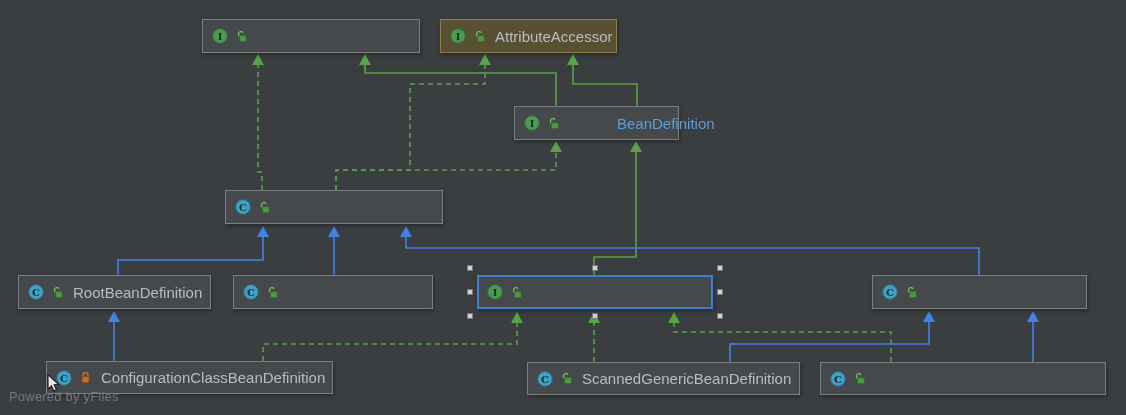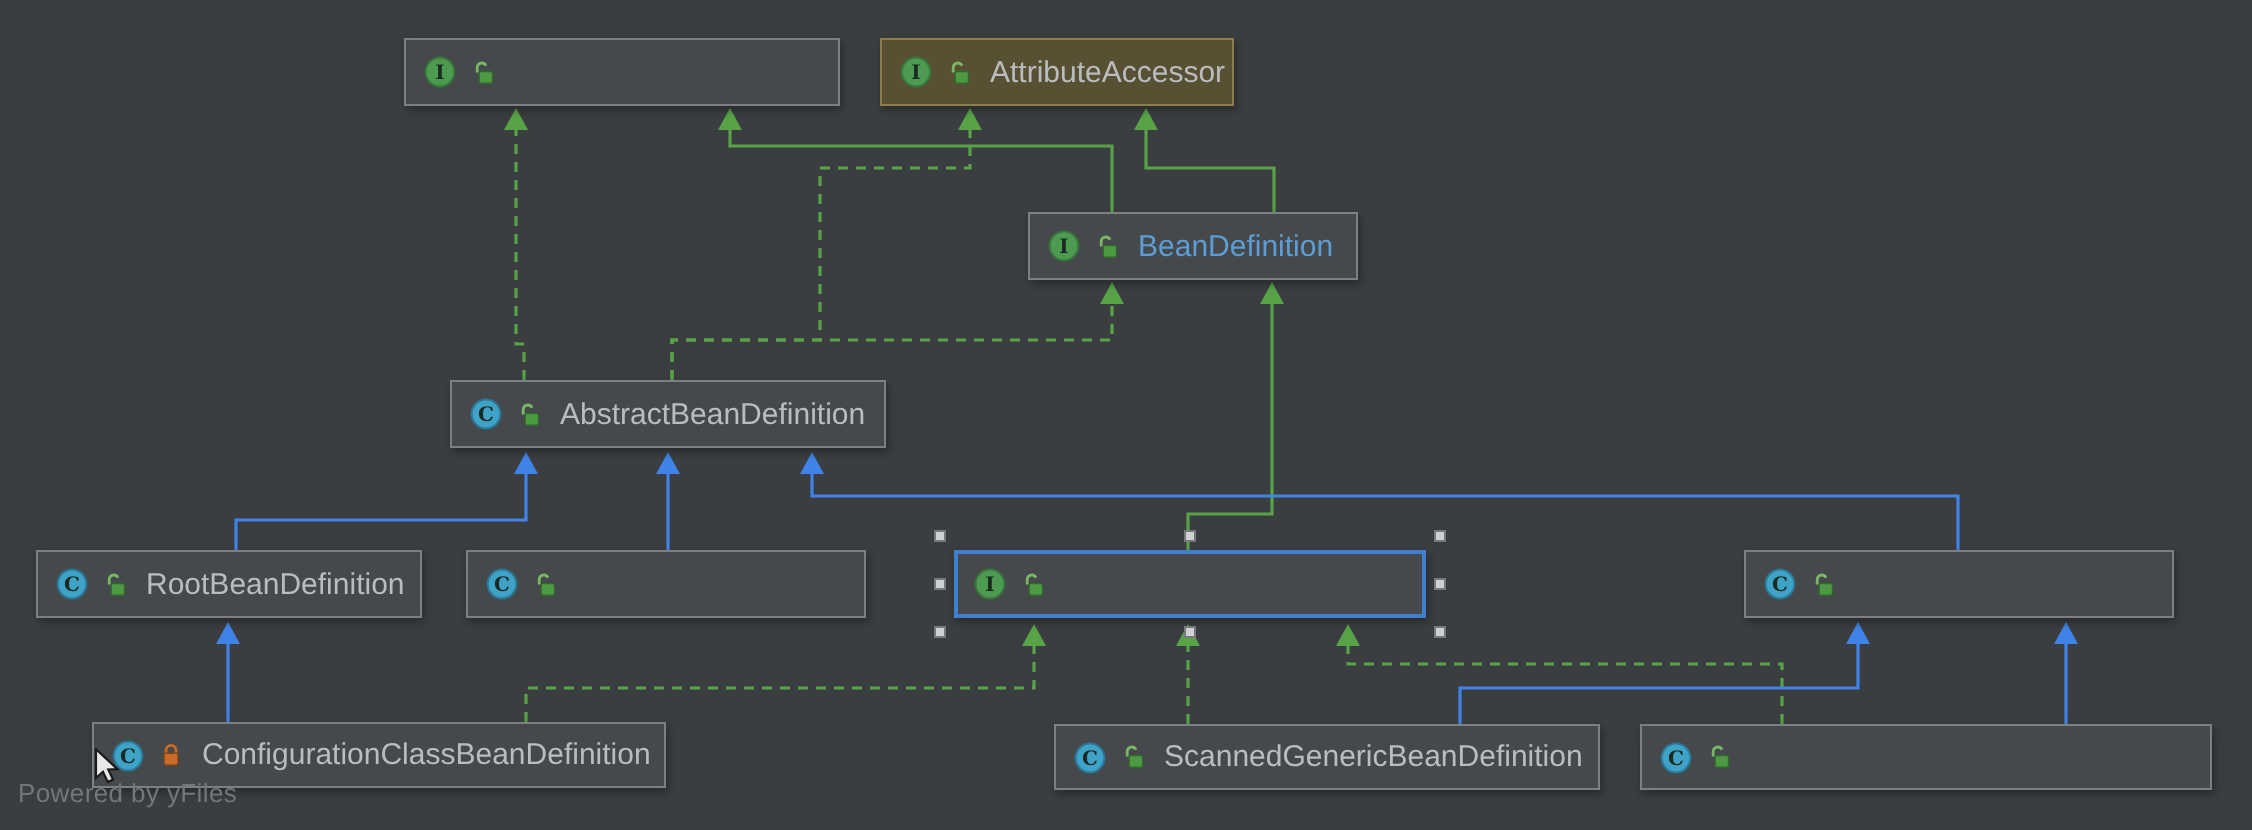--- a/index.html
+++ b/index.html
@@ -12,21 +12,21 @@
   .node{
     position:absolute;box-sizing:border-box;
     display:flex;align-items:center;
     padding:0 9px;
     background:#46494b;border:1px solid #7d8082;
     color:#b9bdc0;font-size:15px;white-space:nowrap;
     box-shadow:1px 2px 4px rgba(0,0,0,.35);
   }
   .node.highlighted{background:#585032;border-color:#8d7d4b;}
   .node.selected{border:2px solid #3f7fd0;padding:0 8px;}
-  .node.accent-label .label{color:#5d9dd5;}
+  .node.accent-label .label{color:#5d9dd5;margin-left:48px;}
   .type-icon{width:16px;height:16px;flex:0 0 16px;margin-right:7px;}
   .lock-icon{width:13px;height:13px;flex:0 0 13px;margin-right:9px;}
   .type-icon svg,.lock-icon svg{display:block;width:100%;height:100%;}
   .label{line-height:1;}
   .handle{position:absolute;width:6px;height:6px;background:#cfd1d2;border:1px solid #77797b;box-sizing:border-box;z-index:5;}
   .watermark{
     position:absolute;left:9px;top:389px;
     color:#72777b;font-size:13px;letter-spacing:.2px;z-index:6;text-align:center;
   }
   .cursor{position:absolute;z-index:9;}
@@ -148,21 +148,20 @@
             <circle cx="8" cy="8" r="7.2" fill="#3fa3c8" stroke="#2b7796" stroke-width="1"></circle>
             <text x="8" y="11.6" text-anchor="middle" font-family="DejaVu Serif, serif" font-size="10" font-weight="bold" fill="#1c2b22">C</text>
           </svg>
         </span>
         <span class="lock-icon">
           <svg viewBox="0 0 13 13">
             <path d="M3.6 6.2V3.8a2.3 2.3 0 0 1 4.4-.9" fill="none" stroke="#79b765" stroke-width="1.4"></path>
             <rect x="4.6" y="5.8" width="6.6" height="5.8" rx="1" fill="#4e9a43" stroke="#2f6b2a" stroke-width="0.6"></rect>
           </svg>
         </span>
-        <span class="label">AbstractBeanDefinition</span>
       </div>
       <div class="node" style="left: 18px; top: 275px; width: 193px; height: 34px;">
         <span class="type-icon">
           <svg viewBox="0 0 16 16">
             <circle cx="8" cy="8" r="7.2" fill="#3fa3c8" stroke="#2b7796" stroke-width="1"></circle>
             <text x="8" y="11.6" text-anchor="middle" font-family="DejaVu Serif, serif" font-size="10" font-weight="bold" fill="#1c2b22">C</text>
           </svg>
         </span>
         <span class="lock-icon">
           <svg viewBox="0 0 13 13">

